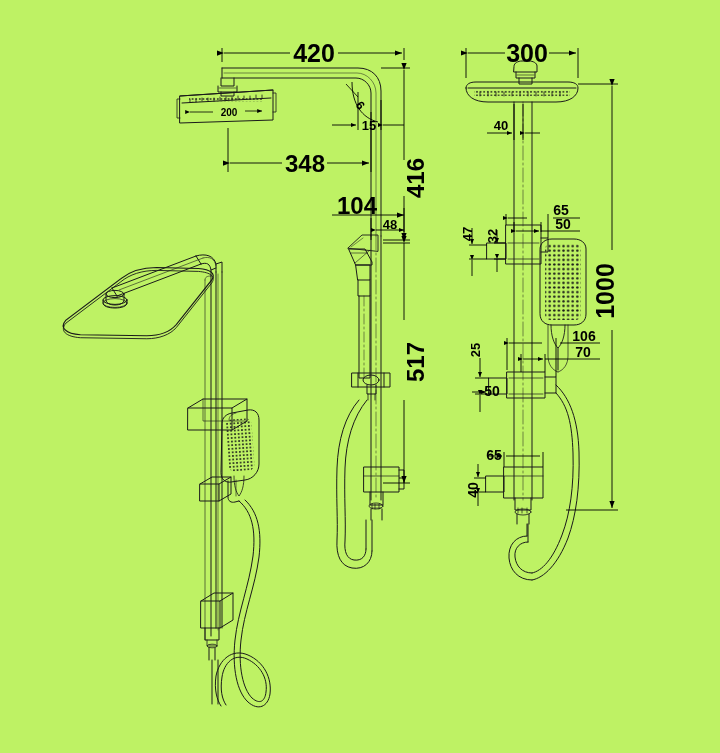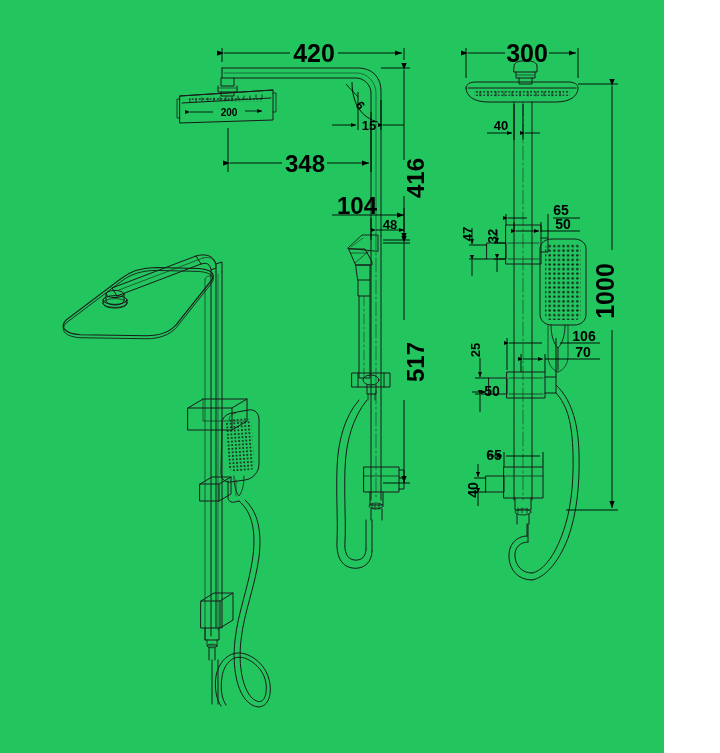--- a/index.html
+++ b/index.html
@@ -1,17 +1,17 @@
 <!DOCTYPE html>
 <html><head>
 <meta charset="utf-8">
 <style>
   html,body{margin:0;padding:0;background:#ffffff;}
   body{width:720px;height:753px;font-family:"Liberation Sans",sans-serif;color:#1a1a1a;overflow:hidden;}
-  #stage{position:relative;width:664px;height:753px;background:#22c55e;}
+  #stage{position:relative;width:720px;height:753px;background:#bef264;}
   #stage svg{position:absolute;left:0;top:0;}
   .dimtext{font-family:"Liberation Sans",sans-serif;font-weight:bold;fill:#000;}
 </style>
 </head>
 <body>
 
 <div id="stage">
 <svg width="720" height="753" viewBox="0 0 720 753" xmlns="http://www.w3.org/2000/svg">
 
   <defs>

